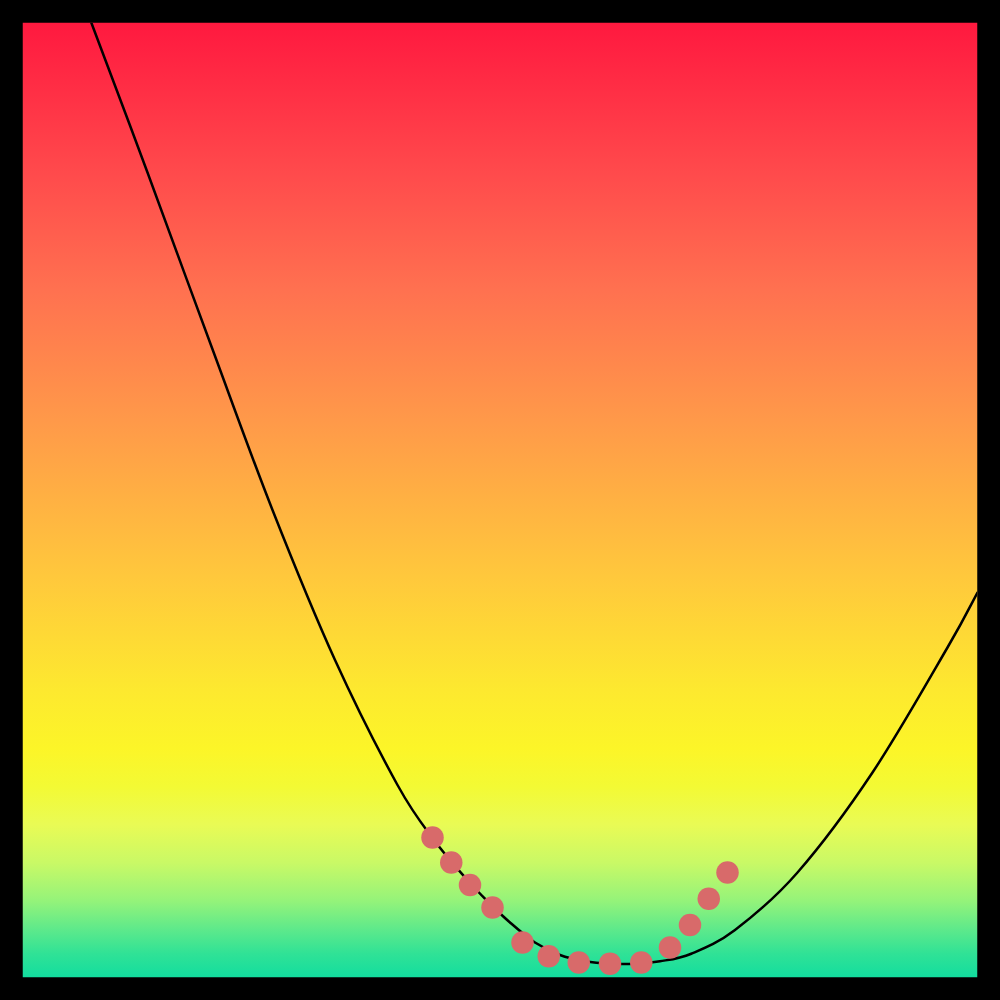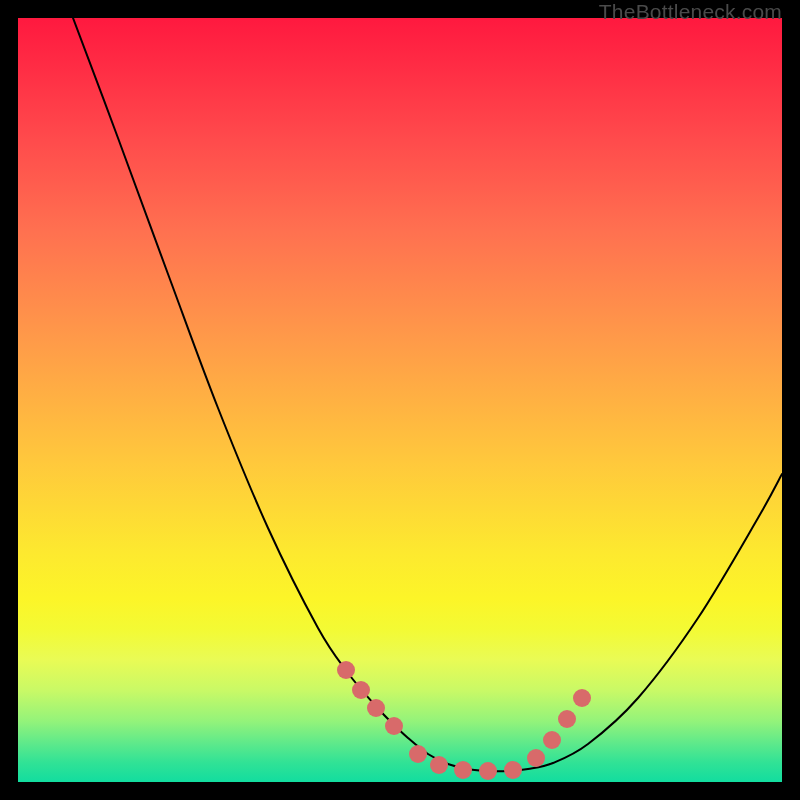--- a/index.html
+++ b/index.html
@@ -89,15 +89,14 @@
           <circle cx="470" cy="753" r="9" fill="#d86a6a"></circle>
           <circle cx="495" cy="752" r="9" fill="#d86a6a"></circle>
           <circle cx="518" cy="740" r="9" fill="#d86a6a"></circle>
           <circle cx="534" cy="722" r="9" fill="#d86a6a"></circle>
           <circle cx="549" cy="701" r="9" fill="#d86a6a"></circle>
           <circle cx="564" cy="680" r="9" fill="#d86a6a"></circle>
         </g>
     </svg>
   </div>
 
-  <div class="watermark">TheBottleneck.com</div>
 
 </div>
 
 </body></html>

